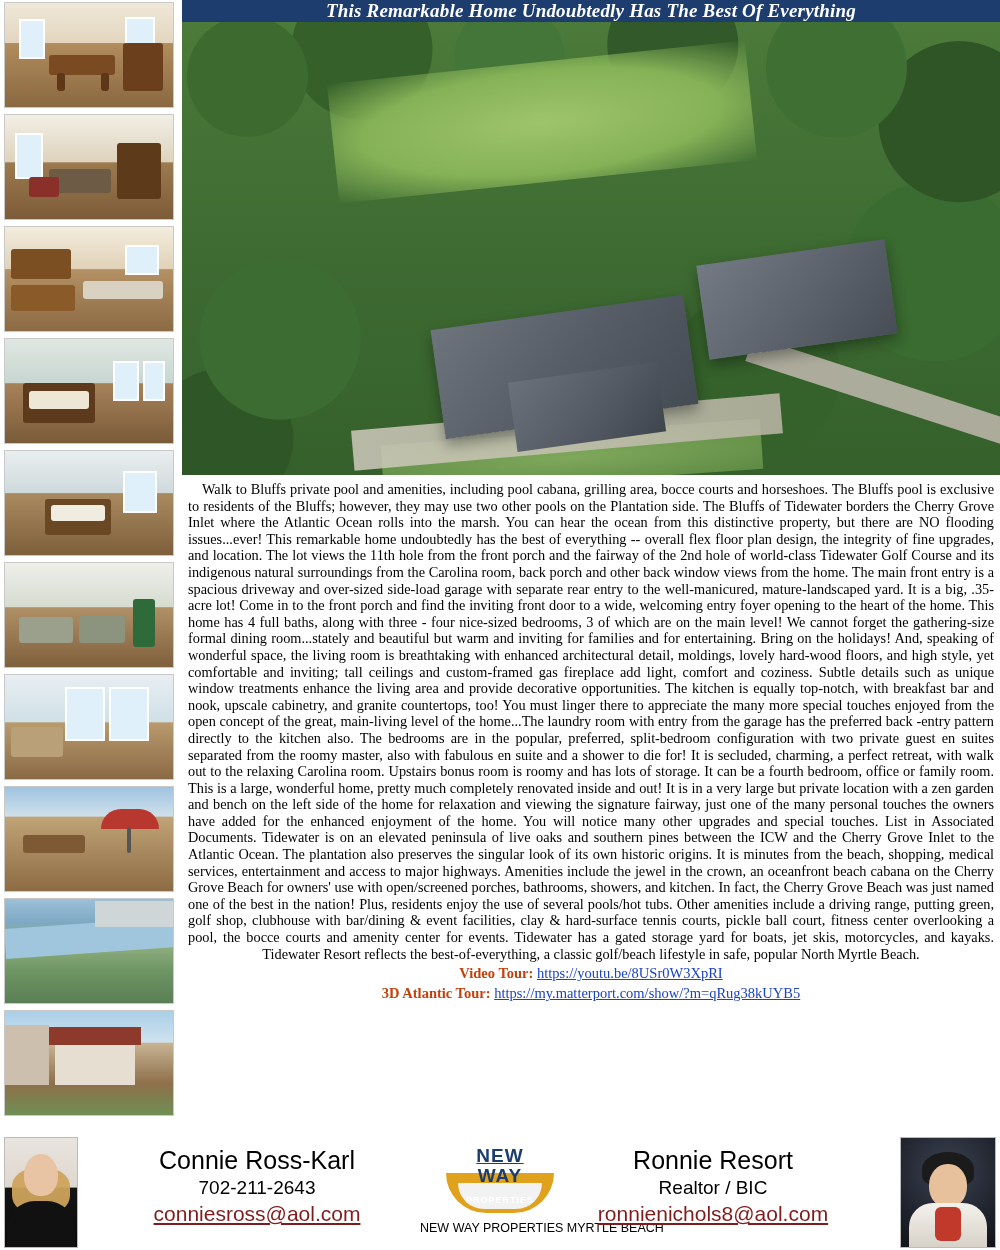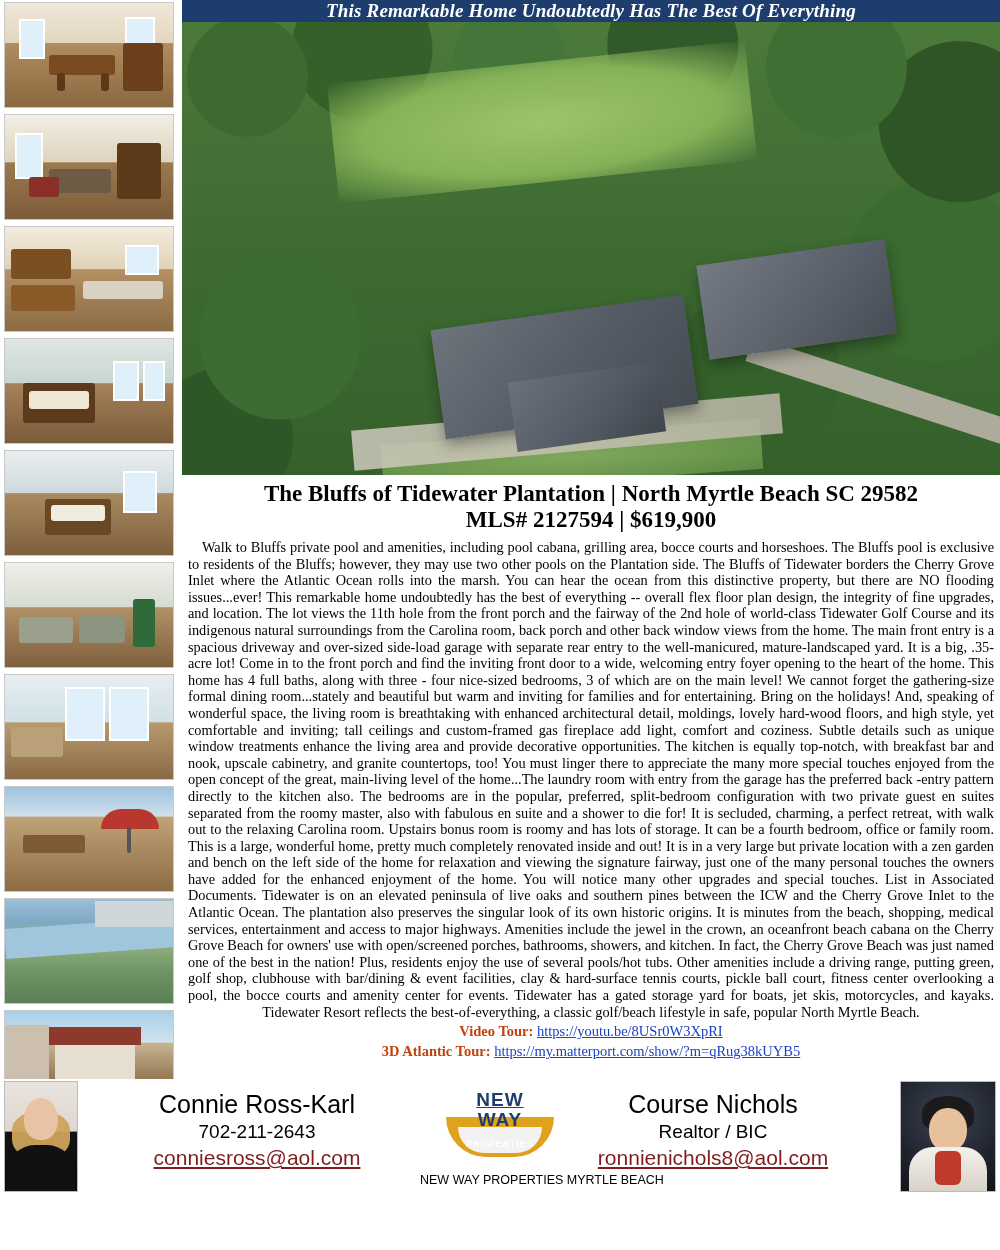--- a/index.html
+++ b/index.html
@@ -128,21 +128,21 @@
   .tour-line a {
     color: #1a42c4;
     text-decoration: underline;
     font-weight: normal;
   }
   .tour-line .lbl { color: #c2410c; }
 
   
   .footer {
     position: absolute;
-    left: 0; top: 1079px;
+    left: 0; top: 1135px;
     width: 1000px;
     height: 115px;
     background: #ffffff;
     padding-left: 48px;
   }
   .agent-photo-left {
     position: absolute;
     left: 4px; top: 2px;
     width: 74px; height: 111px;
     border: 1px solid #bbb;
@@ -189,21 +189,21 @@
   }
   .brand-logo {
     width: 110px; height: 76px;
     margin: 0 auto;
     position: relative;
   }
   .brand-caption {
     font-family: "Liberation Sans", sans-serif;
     font-size: 12.5px;
     color: #000;
-    margin-top: 10px;
+    margin-top: 2px;
     white-space: nowrap;
   }
 
   
   .ph { position: absolute; inset: 0; }
 
   
   .room-a { background:
       linear-gradient(180deg,#efe7d8 0%,#e3d6c0 38%,#b08c5e 39%,#8a6840 100%); }
   .room-b { background:
@@ -477,24 +477,20 @@
         <div class="hero-fairway"></div>
         <div class="hero-road"></div>
         <div class="hero-lawn"></div>
         <div class="hero-drive"></div>
         <div class="hero-roof2"></div>
         <div class="hero-roof1"></div>
         <div class="hero-roof3"></div>
       </div>
     </div>
 
-    <div class="titles">
-      <div class="title-line1">The Bluffs of Tidewater Plantation | North Myrtle Beach SC 29582</div>
-      <div class="title-line2">MLS# 2127594 | $619,900</div>
-    </div>
 
     <div class="desc">Walk to Bluffs private pool and amenities, including pool cabana, grilling area, bocce courts and horseshoes. The Bluffs pool is exclusive to residents of the Bluffs; however, they may use two other pools on the Plantation side. The Bluffs of Tidewater borders the Cherry Grove Inlet where the Atlantic Ocean rolls into the marsh. You can hear the ocean from this distinctive property, but there are NO flooding issues...ever! This remarkable home undoubtedly has the best of everything -- overall flex floor plan design, the integrity of fine upgrades, and location. The lot views the 11th hole from the front porch and the fairway of the 2nd hole of world-class Tidewater Golf Course and its indigenous natural surroundings from the Carolina room, back porch and other back window views from the home. The main front entry is a spacious driveway and over-sized side-load garage with separate rear entry to the well-manicured, mature-landscaped yard. It is a big, .35-acre lot! Come in to the front porch and find the inviting front door to a wide, welcoming entry foyer opening to the heart of the home. This home has 4 full baths, along with three - four nice-sized bedrooms, 3 of which are on the main level! We cannot forget the gathering-size formal dining room...stately and beautiful but warm and inviting for families and for entertaining. Bring on the holidays! And, speaking of wonderful space, the living room is breathtaking with enhanced architectural detail, moldings, lovely hard-wood floors, and high style, yet comfortable and inviting; tall ceilings and custom-framed gas fireplace add light, comfort and coziness. Subtle details such as unique window treatments enhance the living area and provide decorative opportunities. The kitchen is equally top-notch, with breakfast bar and nook, upscale cabinetry, and granite countertops, too! You must linger there to appreciate the many more special touches enjoyed from the open concept of the great, main-living level of the home...The laundry room with entry from the garage has the preferred back -entry pattern directly to the kitchen also. The bedrooms are in the popular, preferred, split-bedroom configuration with two private guest en suites separated from the roomy master, also with fabulous en suite and a shower to die for! It is secluded, charming, a perfect retreat, with walk out to the relaxing Carolina room. Upstairs bonus room is roomy and has lots of storage. It can be a fourth bedroom, office or family room. This is a large, wonderful home, pretty much completely renovated inside and out! It is in a very large but private location with a zen garden and bench on the left side of the home for relaxation and viewing the signature fairway, just one of the many personal touches the owners have added for the enhanced enjoyment of the home. You will notice many other upgrades and special touches. List in Associated Documents. Tidewater is on an elevated peninsula of live oaks and southern pines between the ICW and the Cherry Grove Inlet to the Atlantic Ocean. The plantation also preserves the singular look of its own historic origins. It is minutes from the beach, shopping, medical services, entertainment and access to major highways. Amenities include the jewel in the crown, an oceanfront beach cabana on the Cherry Grove Beach for owners' use with open/screened porches, bathrooms, showers, and kitchen. In fact, the Cherry Grove Beach was just named one of the best in the nation! Plus, residents enjoy the use of several pools/hot tubs. Other amenities include a driving range, putting green, golf shop, clubhouse with bar/dining &amp; event facilities, clay &amp; hard-surface tennis courts, pickle ball court, fitness center overlooking a pool, the bocce courts and amenity center for events. Tidewater has a gated storage yard for boats, jet skis, motorcycles, and kayaks. Tidewater Resort reflects the best-of-everything, a classic golf/beach lifestyle in safe, popular North Myrtle Beach.</div>
 
     <div class="tour-line">
       <span class="lbl">Video Tour:</span>
       <a href="#">https://youtu.be/8USr0W3XpRI</a>
     </div>
     <div class="tour-line">
       <span class="lbl">3D Atlantic Tour:</span>
       <a href="#">https://my.matterport.com/show/?m=qRug38kUYB5</a>
@@ -526,21 +522,21 @@
           <div class="logo-swoosh2"></div>
           <div class="logo-text-new">NEW</div>
           <div class="logo-text-way">WAY</div>
           <div class="logo-text-prop">PROPERTIES</div>
         </div>
       </div>
       <div class="brand-caption">NEW WAY PROPERTIES MYRTLE BEACH</div>
     </div>
 
     <div class="agent-block agent-right-block">
-      <div class="agent-name">Course Nichols</div>
+      <div class="agent-name">Ronnie Resort</div>
       <div class="agent-sub">Realtor / BIC</div>
       <a class="agent-email" href="#">ronnienichols8@aol.com</a>
     </div>
 
     <div class="agent-photo-right">
       <div class="portrait-elvis">
         <div class="pe-hair"></div>
         <div class="pe-face"></div>
         <div class="pe-collar"></div>
         <div class="pe-scarf"></div>

